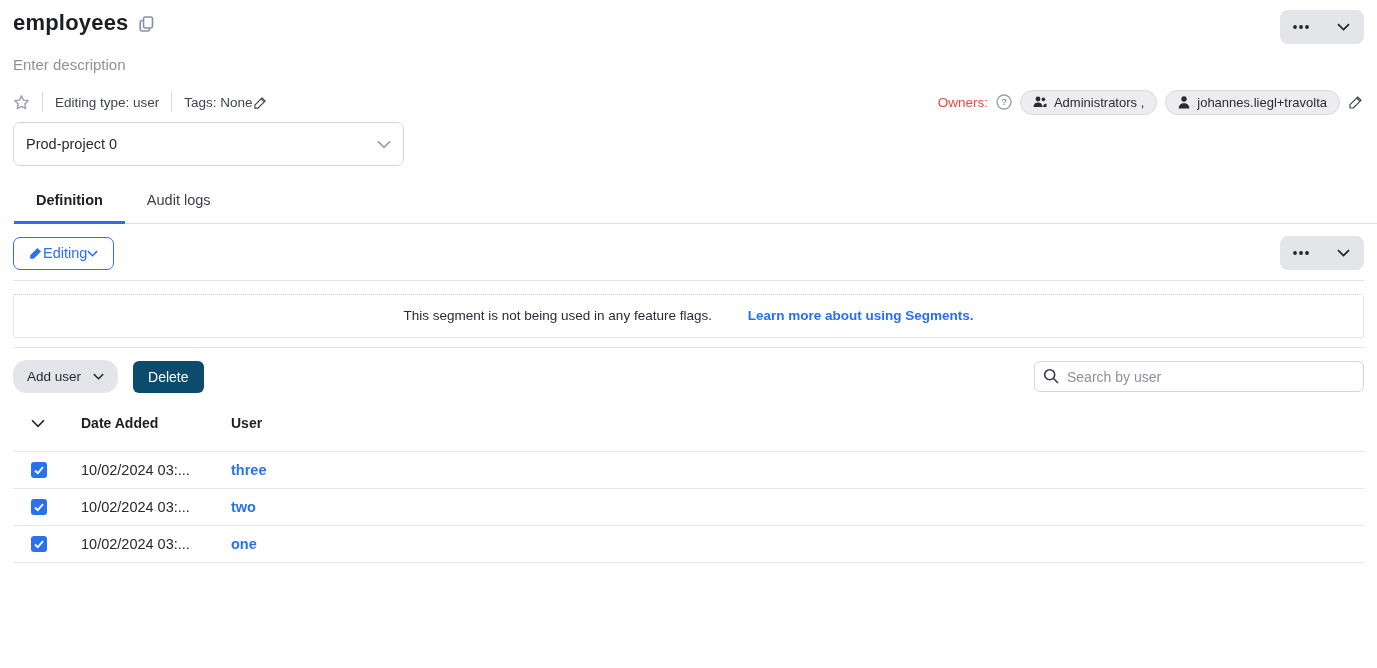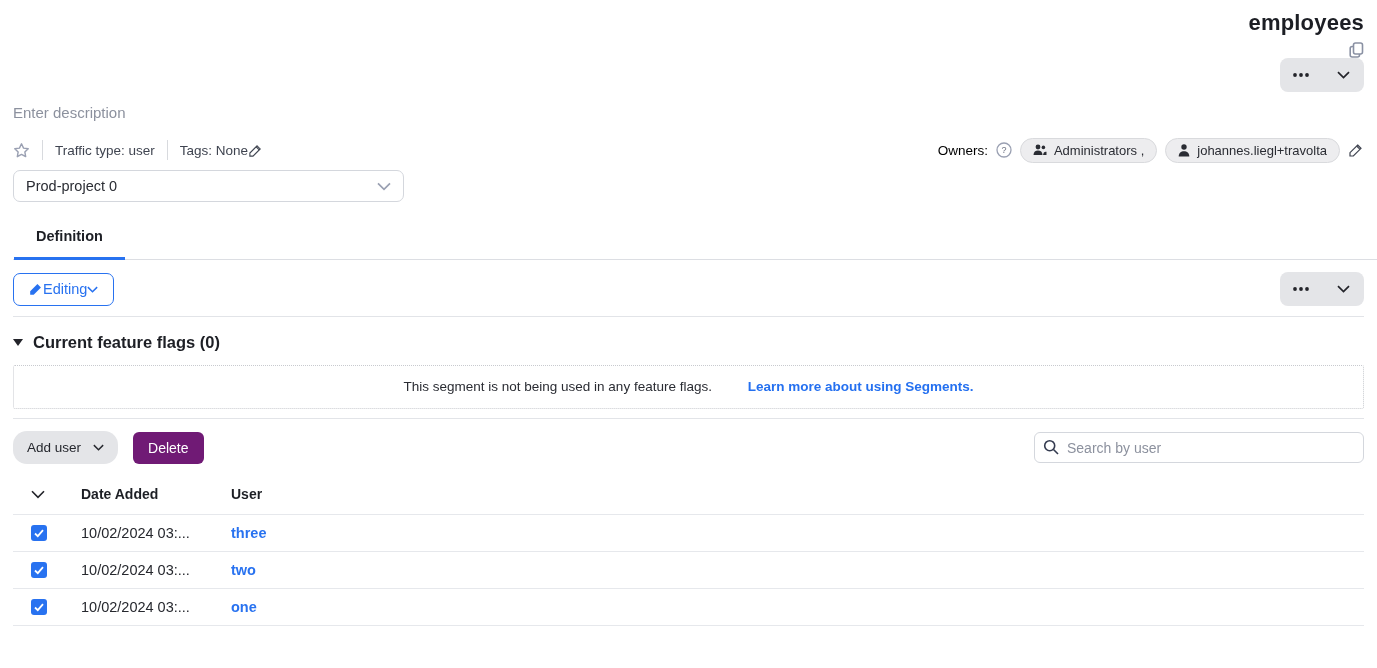--- a/index.html
+++ b/index.html
@@ -1,40 +1,40 @@
 <!DOCTYPE html>
 <html><head>
 <meta charset="utf-8">
 <style>
   * { margin:0; padding:0; box-sizing:border-box; }
   html,body { width:1377px; height:668px; background:#fff; overflow:hidden; }
   body { font-family:"Liberation Sans", sans-serif; color:#23242a; }
   .page { padding:0 13px; width:1377px; }
 
   
-  .title-row { display:flex; align-items:flex-end; padding-top:10px;flex-direction:column; }
+  .title-row { display:flex; align-items:flex-start; padding-top:10px; }
   .page-title { font-size:22px; font-weight:700; color:#1c1e24; letter-spacing:.2px; }
   .copy-icon { margin:6px 0 0 10px; cursor:pointer; display:inline-flex; }
   .spacer { flex:1; }
   .split-btn { display:flex; background:#e4e5e8; border-radius:8px; height:34px; overflow:hidden; }
   .split-btn button { border:0; background:transparent; width:42px; cursor:pointer; display:flex; align-items:center; justify-content:center; color:#23242a; }
   .desc { font-size:15px; color:#8c919e; margin-top:12px; cursor:text; }
   .meta-row { display:flex; align-items:center; margin-top:18px; height:22px; }
   .meta-left { display:flex; align-items:center; gap:12px; }
   .vdiv { width:1px; height:20px; background:#d8dade; }
   .meta-text { font-size:13.5px; color:#3f4450; }
   .tags-wrap { display:flex; }
   .meta-right { margin-left:auto; display:flex; align-items:center; gap:8px; }
-  .owners-label { font-size:13.5px; color:#000000; }
+  .owners-label { font-size:13.5px; color:#ef4444; }
   .chip { display:flex; align-items:center; gap:7px; background:#ededef; border:1px solid #d9dadd; border-radius:14px; height:25px; padding:0 12px; font-size:13px; color:#2a2c33; cursor:default; }
   .icon-btn { background:none; border:0; cursor:pointer; display:inline-flex; align-items:center; }
 
   
   .env-label { display:block; font-size:14px; font-weight:700; color:#1d1f25; margin-top:24px; }
-  .select-box { margin-top:9px; width:391px; height:32px; border:1px solid #d4d7dd; border-radius:7px; display:flex; align-items:center; padding:0 12px; font-size:14.5px; color:#2a2c33; cursor:pointer; background:#fff; }
+  .select-box { margin-top:9px; width:391px; height:44px; border:1px solid #d4d7dd; border-radius:7px; display:flex; align-items:center; padding:0 12px; font-size:14.5px; color:#2a2c33; cursor:pointer; background:#fff; }
   .select-box .chev { margin-left:auto; }
 
   
   .tabs { display:flex; margin:16px -13px 0 0; border-bottom:1px solid #dcdee3; padding-left:1px; }
   .tab { padding:10px 22px 13px; font-size:14.5px; color:#3c3f47; cursor:pointer; border-bottom:3px solid transparent; margin-bottom:-1px; }
   .tab.active { font-weight:700; color:#1d1f25; border-bottom-color:#2872f0; }
 
   
   .toolbar { display:flex; align-items:center; margin-top:12px; }
   .editing-btn { display:flex; align-items:center; height:33px; padding:0 15px; border:1px solid #2872f0; color:#2872f0; border-radius:7px; background:#fff; font-size:14.5px; cursor:pointer; font-family:inherit; }
@@ -42,29 +42,29 @@
 
   
   .section-head { display:flex; align-items:center; gap:10px; margin-top:16px; font-size:16.5px; font-weight:600; color:#1d1f25; cursor:pointer; }
   .tri { width:0; height:0; border-left:5.5px solid transparent; border-right:5.5px solid transparent; border-top:7px solid #23242a; }
   .empty-box { margin-top:13px; border:1.5px dotted #c8cacf; border-radius:2px; padding:13px 10px 14px; text-align:center; font-size:13.5px; color:#2a2c33; }
   .empty-box a { color:#2470f0; font-weight:700; text-decoration:none; margin-left:4px; cursor:pointer;padding-left:28px; }
 
   
   .users-controls { display:flex; align-items:center; margin-top:12px; }
   .adduser-btn { display:flex; align-items:center; gap:12px; height:33px; padding:0 14px; background:#e4e5e8; color:#26282e; border:0; border-radius:14px; font-size:13.5px; cursor:pointer; font-family:inherit; }
-  .delete-btn { height:32px; padding:0 15px; margin-left:15px; background:#701a75; color:#fff; border:0; border-radius:6px; font-size:14px; cursor:pointer; font-family:inherit; }
+  .delete-btn { height:32px; padding:0 15px; margin-left:15px; background:#0c4a6e; color:#fff; border:0; border-radius:6px; font-size:14px; cursor:pointer; font-family:inherit; }
   .search-wrap { margin-left:auto; position:relative; width:330px; }
   .search-wrap input { width:100%; height:31px; border:1px solid #d4d7dd; border-radius:6px; padding:0 10px 0 32px; font-size:14px; color:#2a2c33; font-family:inherit; outline:none; }
   .search-wrap input::placeholder { color:#8c919e; }
   .search-icon { position:absolute; left:9px; top:7px; }
 
   
   table { width:100%; border-collapse:collapse; margin-top:12px; }
-  th { text-align:left; font-size:14px; font-weight:700; color:#1d1f25; padding:10px 0 12px; }
+  th { text-align:left; font-size:14px; font-weight:700; color:#1d1f25; padding:10px 0 20px; }
   th.chk-col, td.chk-col { width:68px; padding-left:18px; }
   th.date-col, td.date-col { width:150px; }
   tbody tr { border-top:1px solid #e6e8ec; }
   tbody tr:last-child { border-bottom:1px solid #e6e8ec; }
   td { padding:10px 0; font-size:14.5px; color:#26282e; }
   td.user-col a { color:#2872f0; font-weight:700; text-decoration:none; cursor:pointer; }
   .checkbox { width:16px; height:16px; background:#2872f0; border-radius:3px; display:flex; align-items:center; justify-content:center; cursor:pointer; }
   .th-chev { cursor:pointer; display:inline-flex; }
 </style>
 </head>
@@ -100,21 +100,21 @@
   <div class="desc">Enter description</div>
 
   <div class="meta-row">
     <div class="meta-left">
       <span class="icon-btn">
         <svg width="17" height="17" viewBox="0 0 24 24" fill="none" stroke="#9aa0b2" stroke-width="2" stroke-linejoin="round">
             <path d="M12 2.5 L14.9 8.6 L21.5 9.5 L16.7 14.1 L17.9 20.7 L12 17.5 L6.1 20.7 L7.3 14.1 L2.5 9.5 L9.1 8.6 Z"></path>
           </svg>
       </span>
       <span class="vdiv"></span>
-      <span class="meta-text">Traffic type: user</span>
+      <span class="meta-text">Editing type: user</span>
       <span class="vdiv"></span>
       <span class="tags-wrap">
         <span class="meta-text">Tags: None</span>
         <span class="icon-btn">
           <svg width="15" height="15" viewBox="0 0 24 24" fill="none" stroke="#3f4450" stroke-width="1.8">
               <path d="M14.5 4.5 L19.5 9.5 L8 21 H3 V16 Z"></path>
               <path d="M13 6 L18 11"></path>
             </svg>
         </span>
       </span>
@@ -156,20 +156,21 @@
     <span>Prod-project 0</span>
     <span class="chev">
       <svg width="14" height="9" viewBox="0 0 14 9" fill="none" stroke="#9aa0b2" stroke-width="1.7">
           <path d="M1 1.3 L7 7.4 L13 1.3"></path>
         </svg>
     </span>
   </div>
 
   <nav class="tabs">
     <div class="tab active">Definition</div>
+    <div class="tab">Audit logs</div>
   </nav>
 
   <div class="toolbar">
     <button class="editing-btn">
       <svg width="14" height="14" viewBox="0 0 24 24" fill="#2872f0">
           <path d="M14.5 3.5 L20.5 9.5 L8 22 H2 V16 Z"></path>
         </svg>
       <span>Editing</span>
       <svg width="11" height="7" viewBox="0 0 13 8" fill="none" stroke="#2872f0" stroke-width="1.8">
           <path d="M1 1.2 L6.5 6.6 L12 1.2"></path>
@@ -187,24 +188,20 @@
       <button aria-label="open menu">
         <svg width="13" height="8" viewBox="0 0 13 8" fill="none" stroke="#23242a" stroke-width="1.7">
             <path d="M1 1.2 L6.5 6.6 L12 1.2"></path>
           </svg>
       </button>
     </div>
   </div>
 
   <hr class="section-divider">
 
-  <div class="section-head">
-    <span class="tri"></span>
-    <span>Current feature flags (0)</span>
-  </div>
   <div class="empty-box">
     <span>This segment is not being used in any feature flags.</span>
     <a>Learn more about using Segments.</a>
   </div>
 
   <hr class="section-divider" style="margin-top:9px;">
 
 
   <div class="users-controls">
     <button class="adduser-btn">

